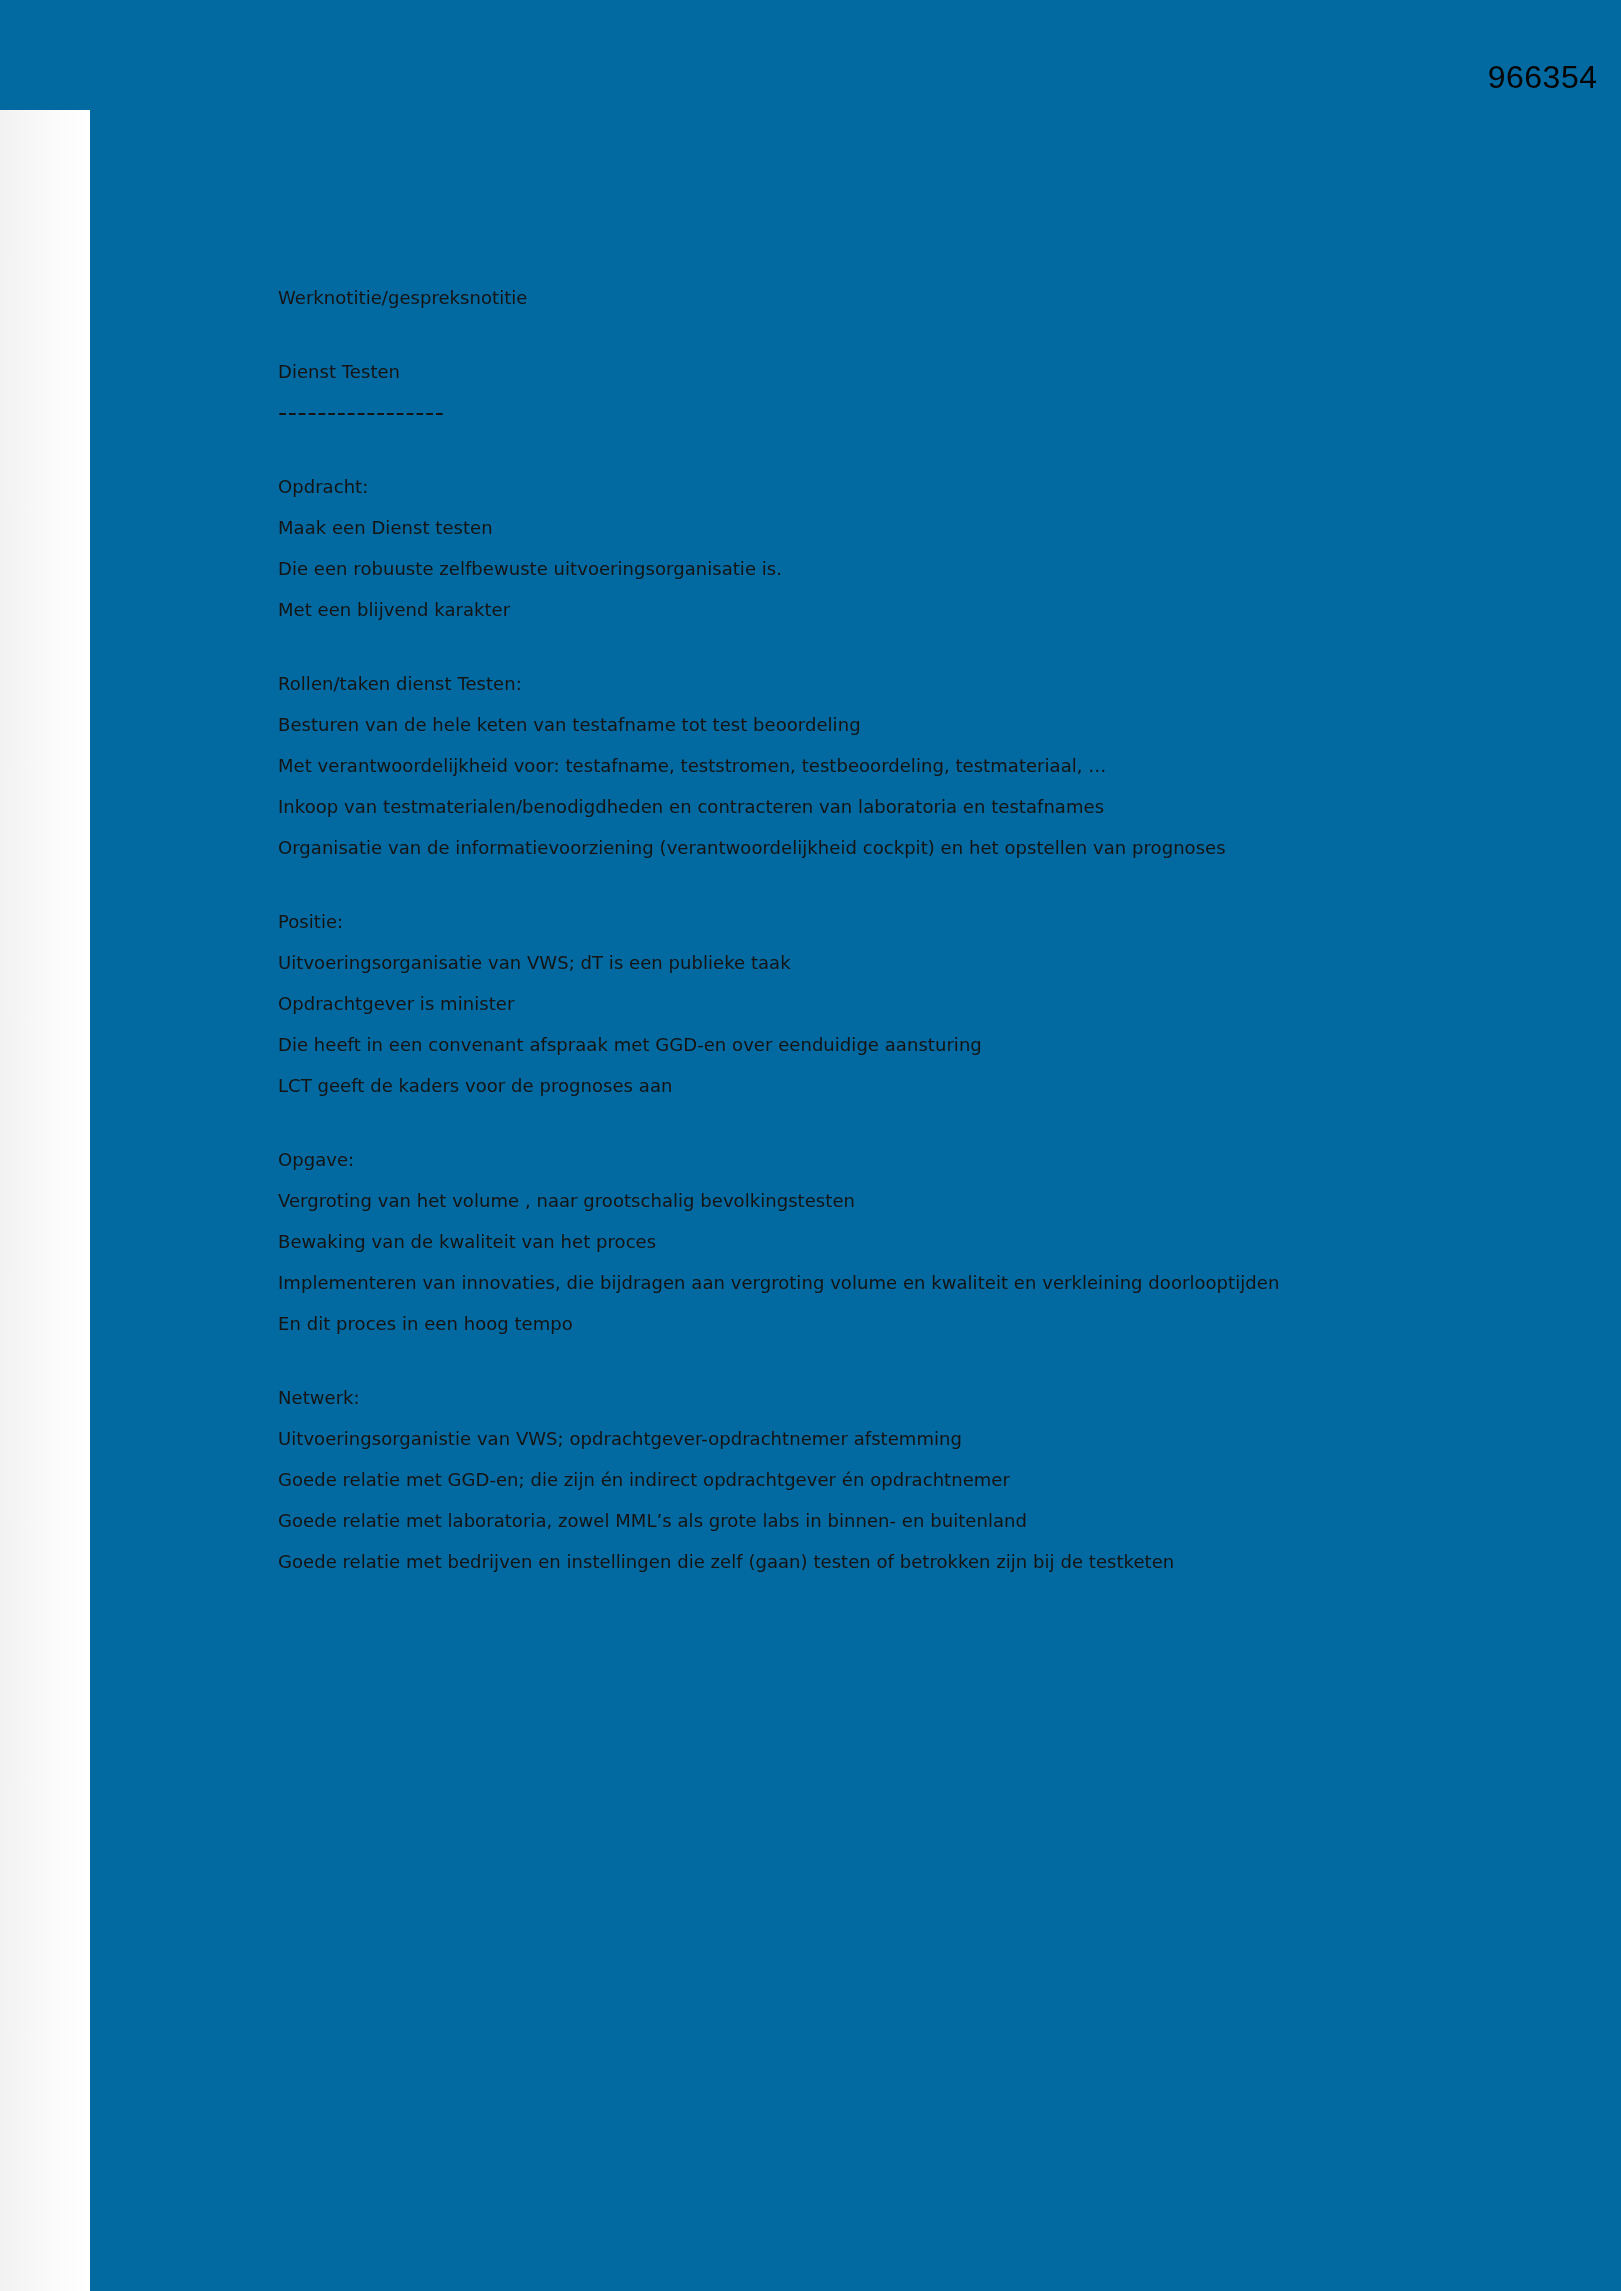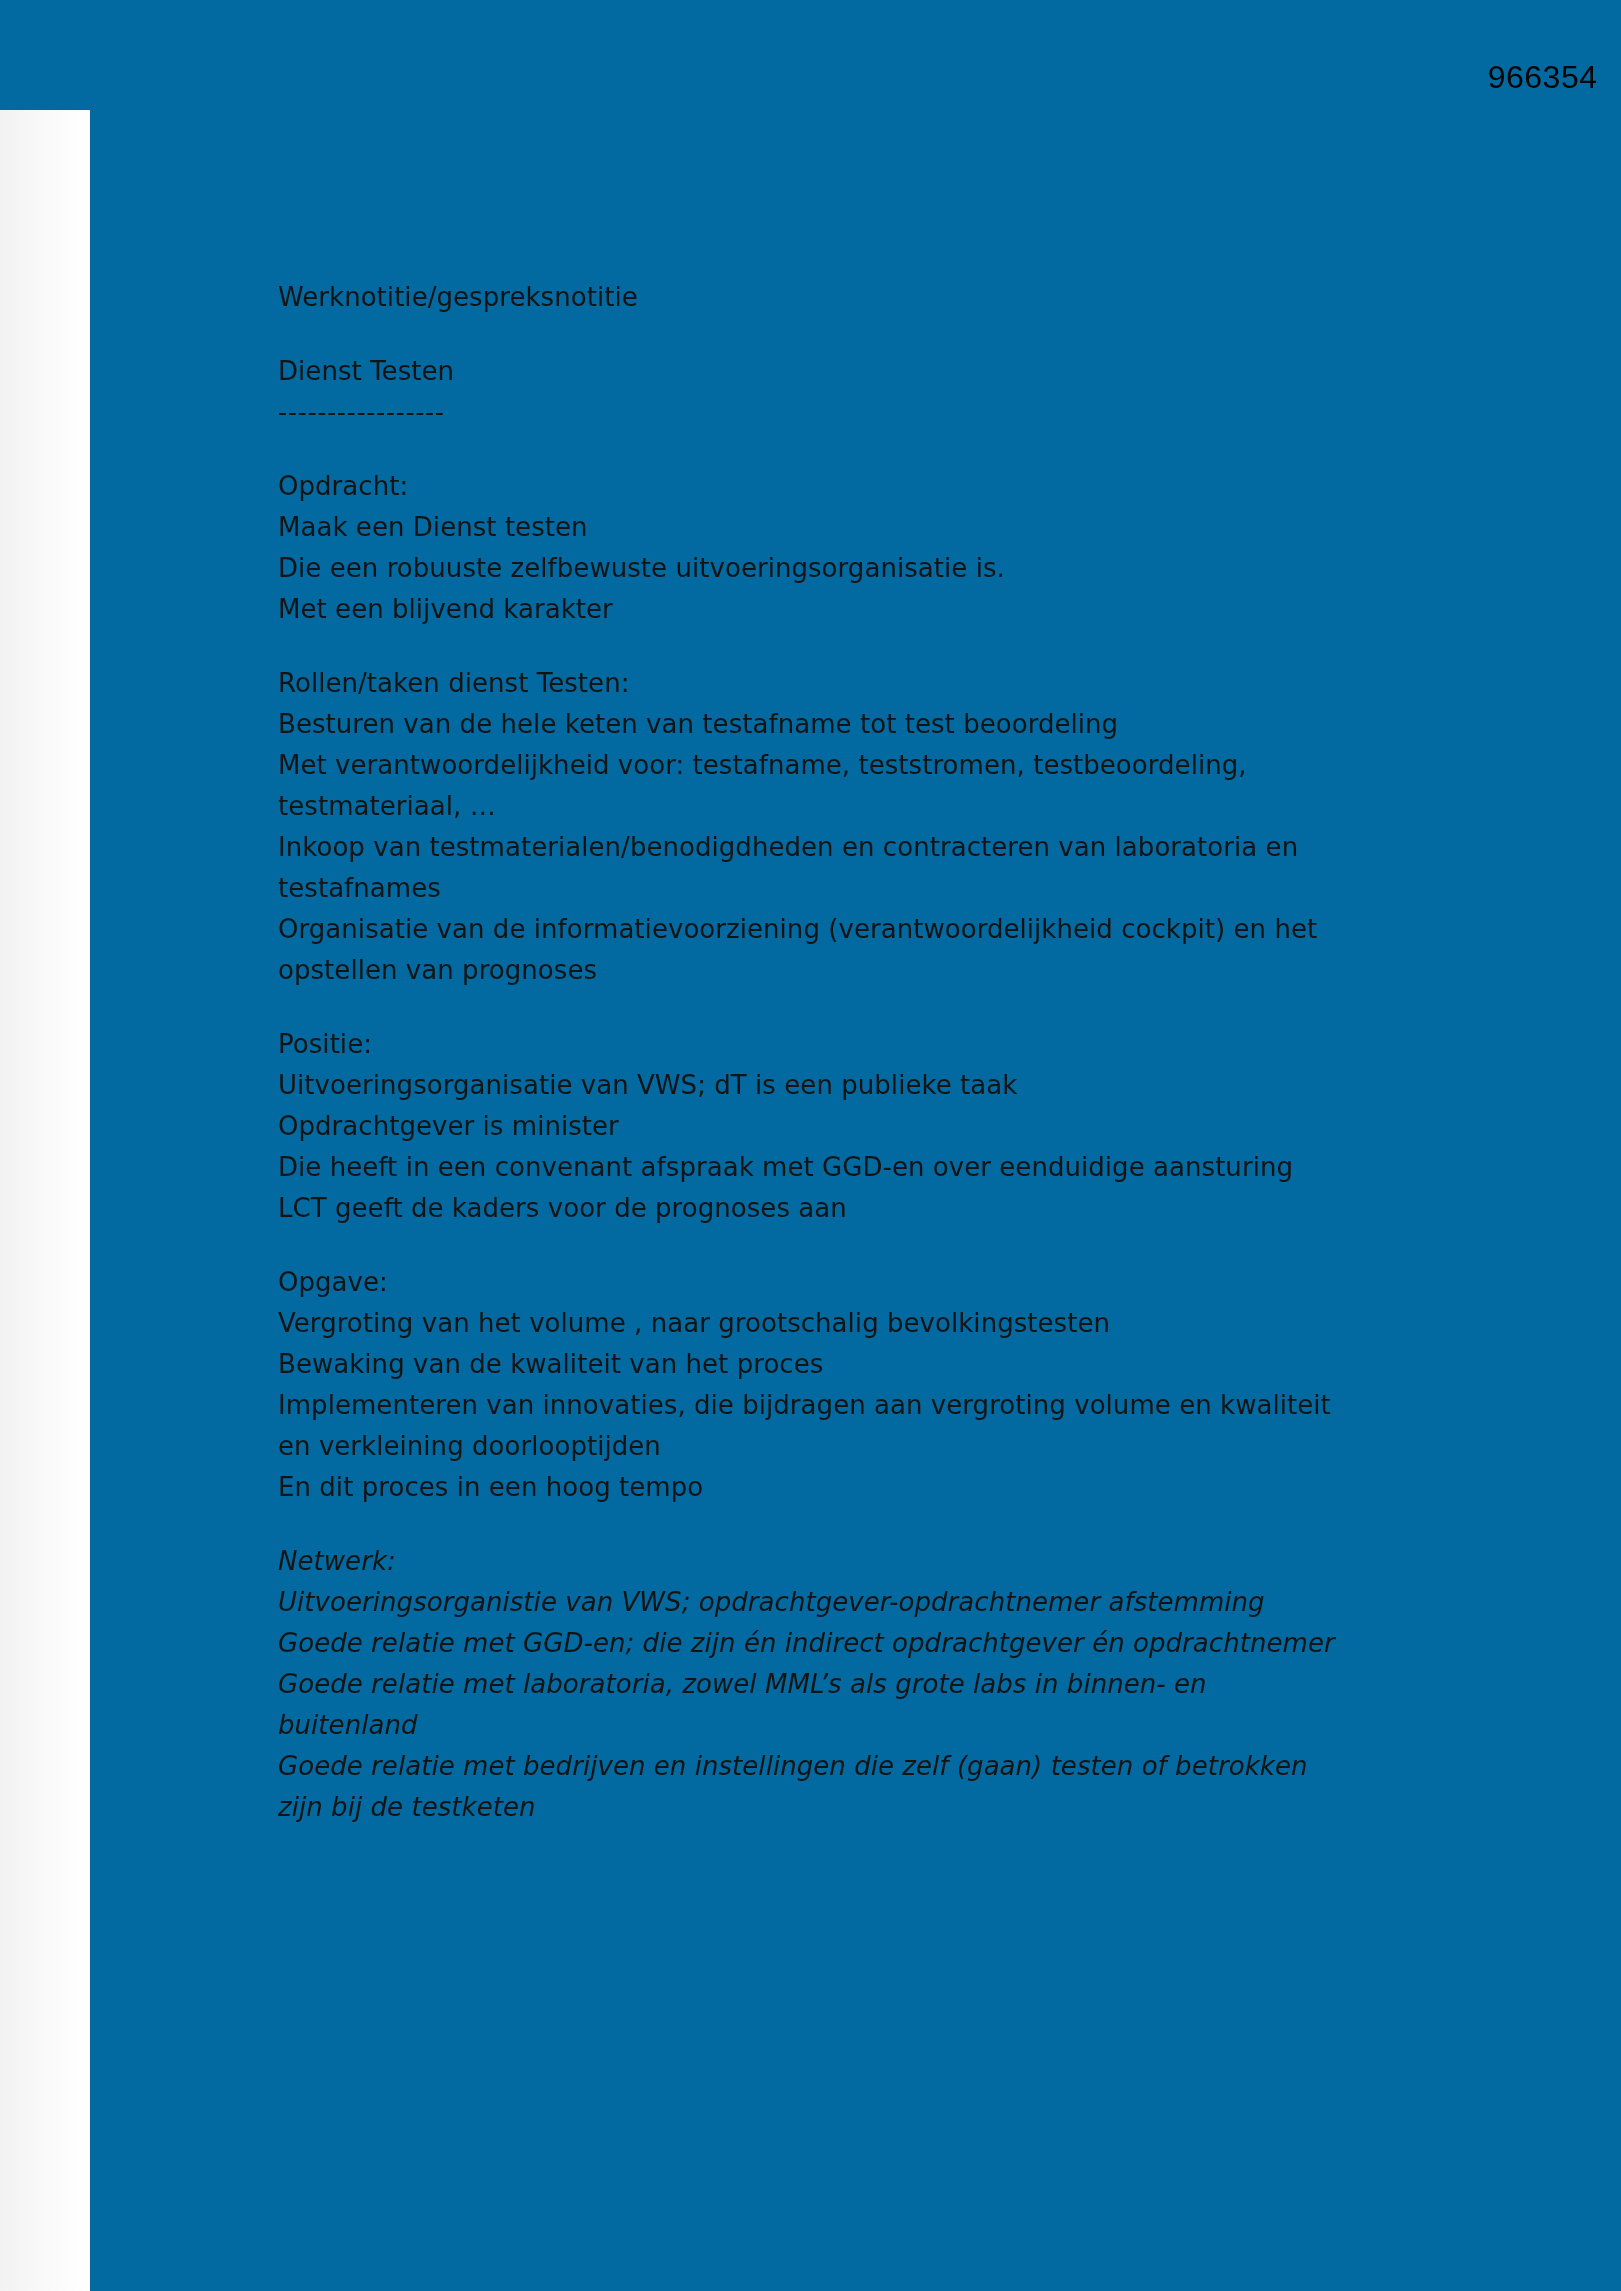--- a/index.html
+++ b/index.html
@@ -50,25 +50,24 @@
     left: 278px;
     top: 277px;
     width: 1076px;
   }
 
   .para {
     margin: 0 0 33px 0;
   }
   .para:last-child {
     margin-bottom: 0;
-    font-style: italic;
   }
 
   .line {
-    font-size: 26px;
+    font-size: 18px;
     line-height: 41px;
     font-weight: 400;
     color: #141414;
     letter-spacing: 0.05px;
     white-space: pre-wrap;
     word-wrap: break-word;
   }
 
   .line.rule {
     letter-spacing: 0.6px;

